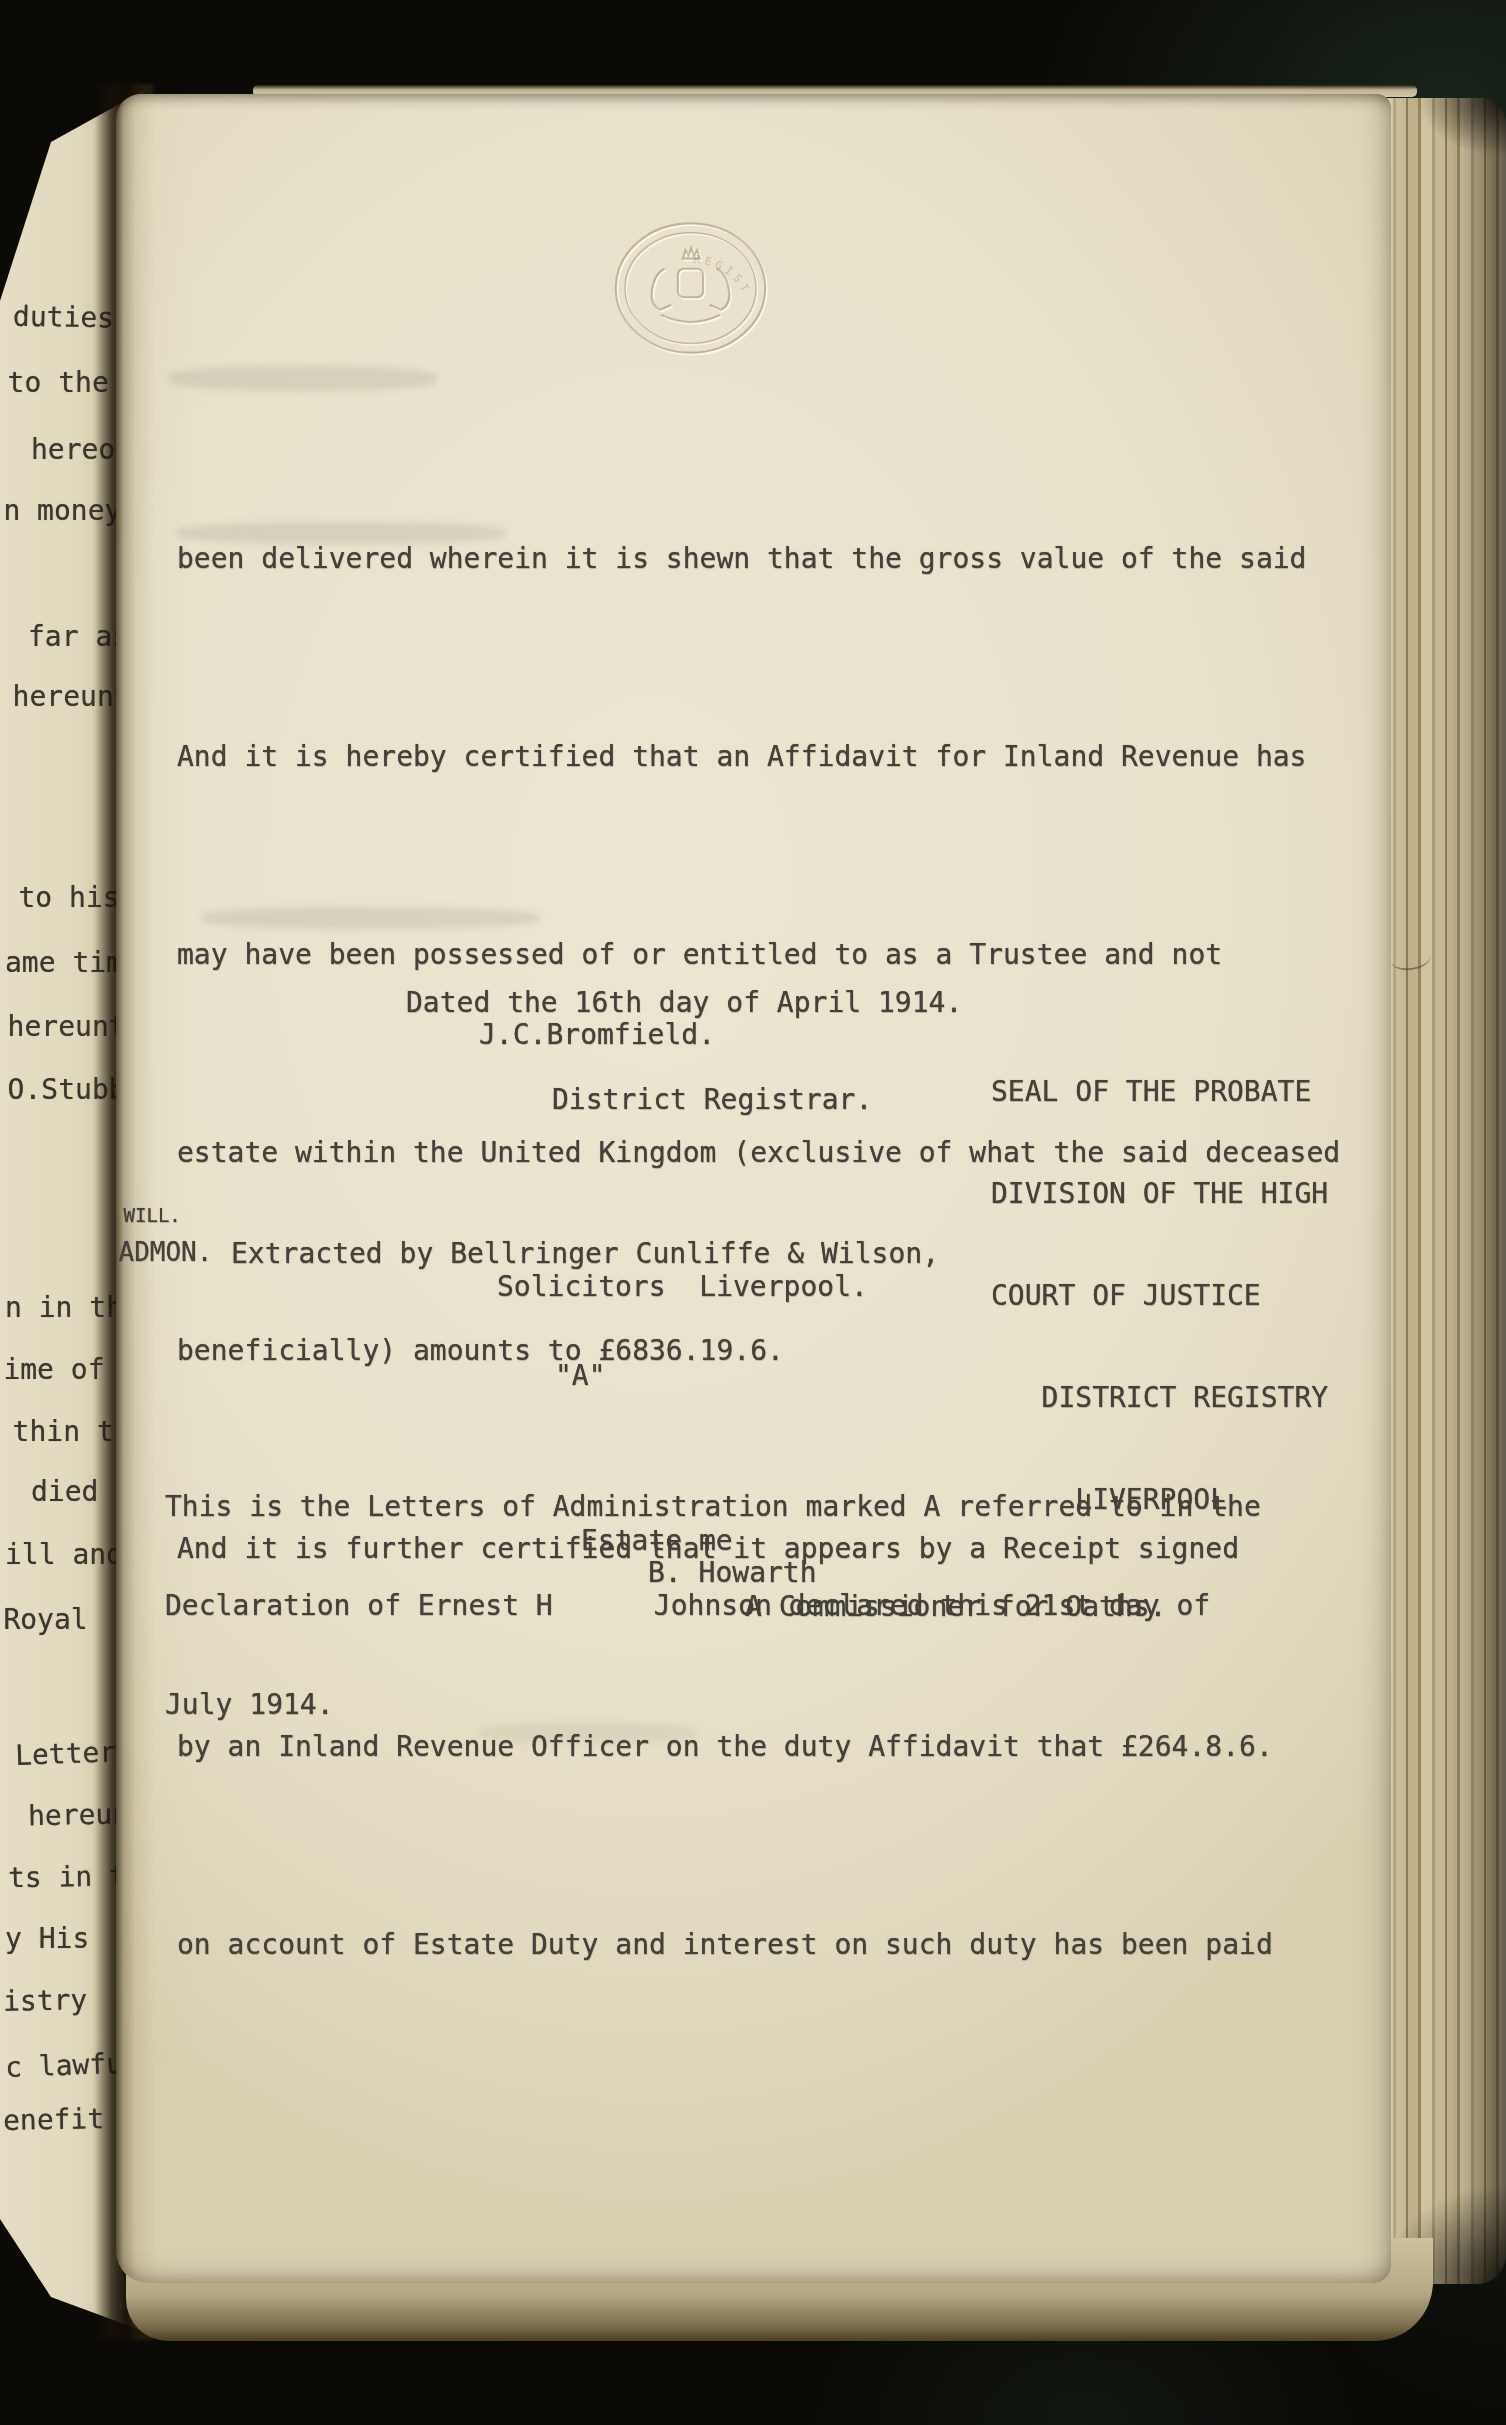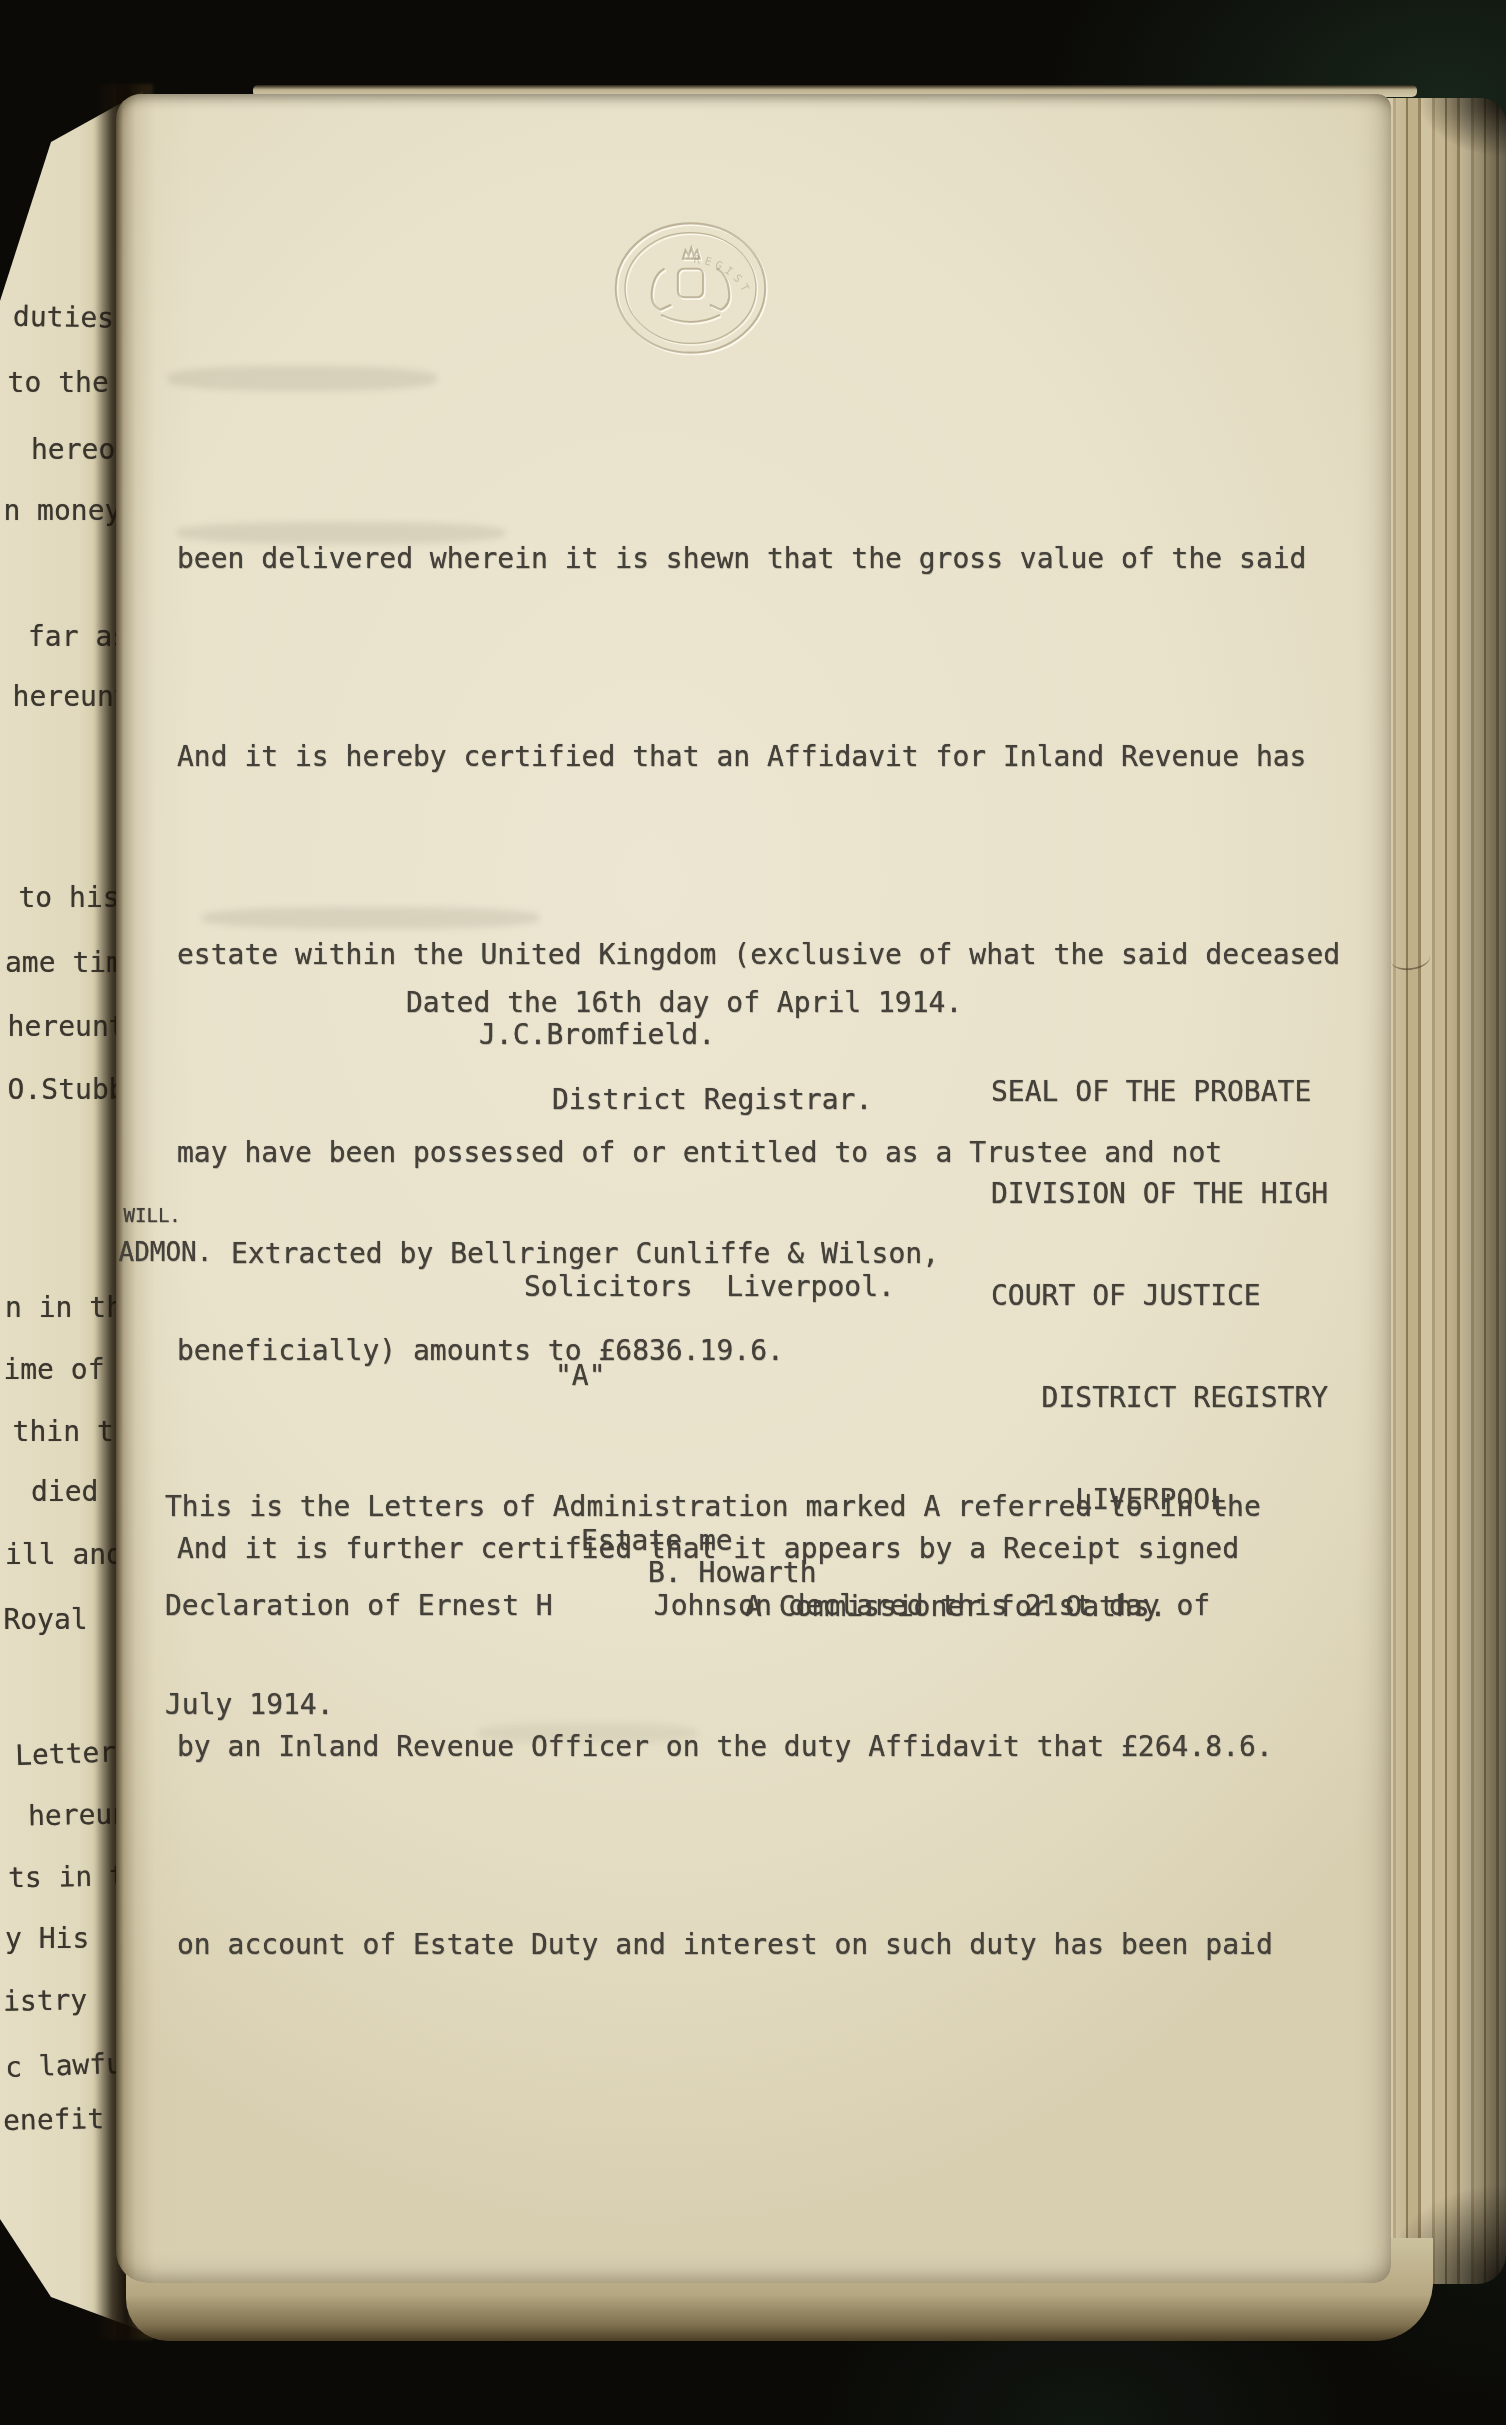--- a/index.html
+++ b/index.html
@@ -93,21 +93,21 @@
     text-shadow:0 0 0.8px rgba(62,58,50,0.75), 0.5px 0.7px 0 rgba(62,58,50,0.22);
   }
   .body-par{left:61px;top:300px;line-height:66px;}
   .dated{left:290px;top:892px;}
   .sig{left:363px;top:924px;}
   .sigtitle{left:436px;top:989px;}
   .sealcap{left:875px;top:913px;line-height:34px;}
   .admon{left:2.5px;top:1143px;font-size:26px;}
   .will{left:7.6px;top:1110px;font-size:19px;}
   .extracted{left:115px;top:1143px;}
-  .solicitors{left:408px;top:1176px;}
+  .solicitors{left:381px;top:1176px;}
   .quoteA{left:439px;top:1265px;}
   .exhibit{left:49px;top:1330px;line-height:33px;}
   .beforeme{left:465px;top:1430px;}
   .howarth{left:532px;top:1462px;}
   .commiss{left:629px;top:1496px;}
 
   .smudge{position:absolute;border-radius:40%;filter:blur(3.4px);background:rgba(90,84,66,0.12);}
   .sm1{left:52px;top:272px;width:269px;height:25px;}
   .sm2{left:61px;top:428px;width:328px;height:22px;}
   .sm3{left:86px;top:813px;width:337px;height:22px;}
@@ -188,22 +188,22 @@
     </svg>
 
     <div class="smudge sm1"></div>
     <div class="smudge sm2"></div>
     <div class="smudge sm3"></div>
     <div class="smudge sm4"></div>
 
     <div class="ink body-par">
       <div>been delivered wherein it is shewn that the gross value of the said</div>
       <div>And it is hereby certified that an Affidavit for Inland Revenue has</div>
+      <div>may have been possessed of or entitled to as a Trustee and not</div>
       <div>estate within the United Kingdom (exclusive of what the said deceased</div>
-      <div>may have been possessed of or entitled to as a Trustee and not</div>
       <div>beneficially) amounts to £6836.19.6.</div>
       <div>And it is further certified that it appears by a Receipt signed</div>
       <div>by an Inland Revenue Officer on the duty Affidavit that £264.8.6.</div>
       <div>on account of Estate Duty and interest on such duty has been paid</div>
     </div>
 
     <div class="ink dated">Dated the 16th day of April 1914.</div>
     <div class="ink sig">J.C.Bromfield.</div>
     <div class="ink sigtitle">District Registrar.</div>
 

